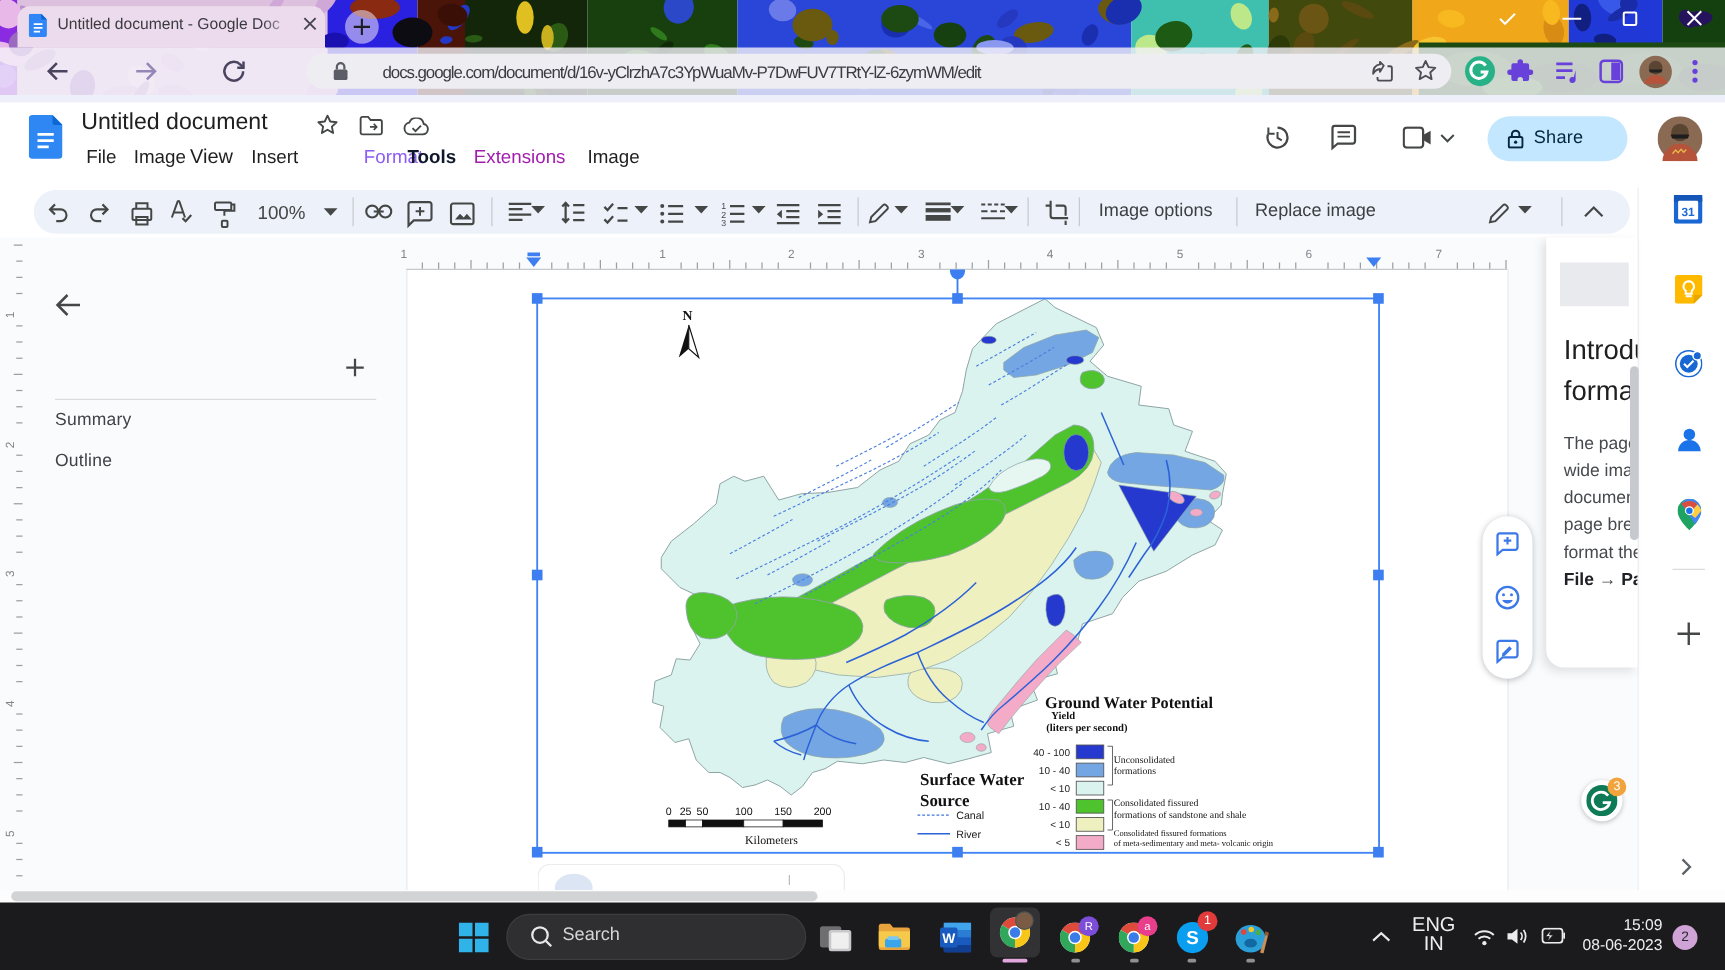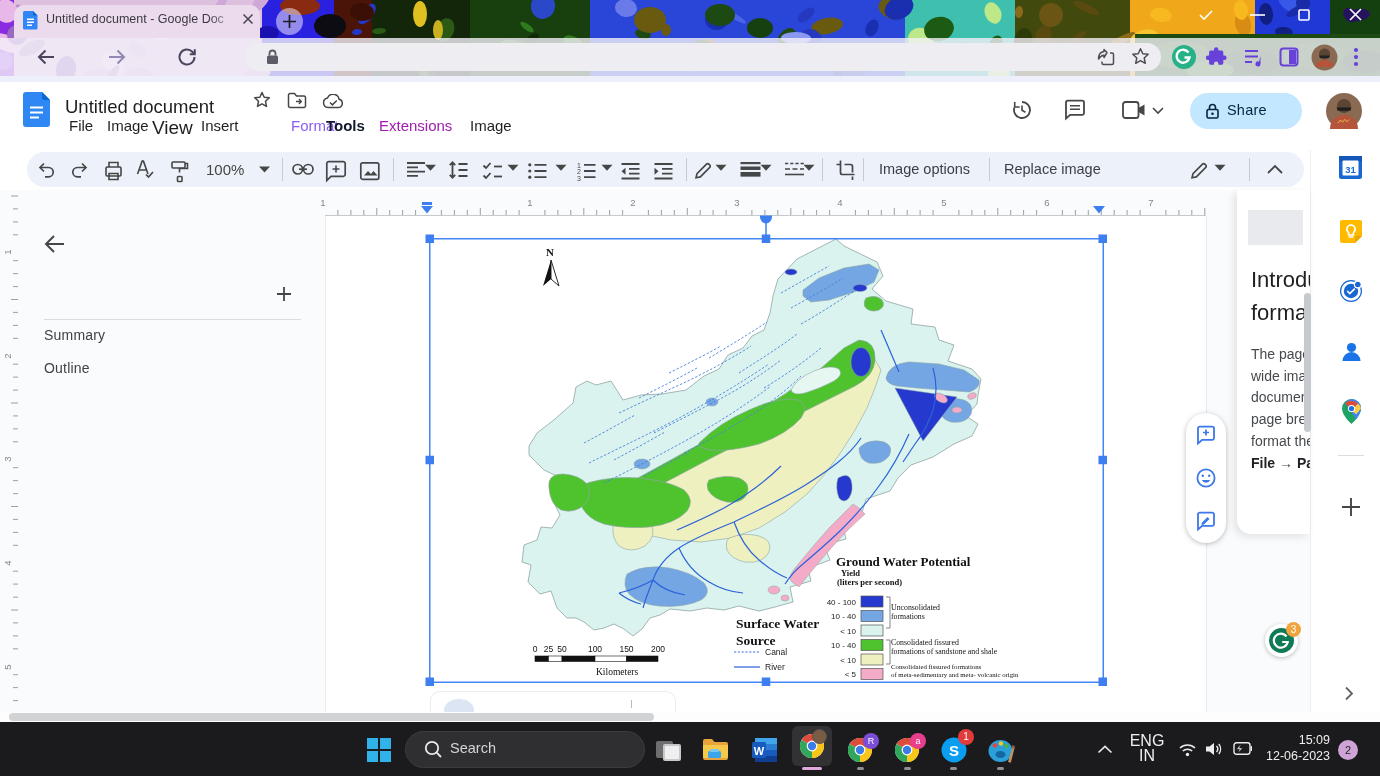--- a/index.html
+++ b/index.html
@@ -173,20 +173,21 @@
         <path d="M18.5 11 a7.5 7.5 0 1 1 -2.2 -5.3 l2.4 2.4"></path>
         <path d="M18.8 3.2 v5 h-5" fill="none"></path>
       </g>
     </svg>
 
 <div class="abs" style="left:245px;top:43px;width:916px;height:28px;border-radius:14px;background:#eeedf2;"></div>
 <svg class="abs" style="left:266px;top:49px;" width="13" height="16" xmlns="http://www.w3.org/2000/svg">
       <rect x="1" y="6.5" width="11" height="8.5" rx="1.5" fill="#5c5c66"></rect>
       <path d="M3.5 6.5 v-2 a3 3 0 0 1 6 0 v2" stroke="#5c5c66" stroke-width="1.8" fill="none"></path>
     </svg>
+<div class="abs" style="left:306px;top:50px;font-size:13.5px;color:#3b3b41;letter-spacing:-0.85px;">docs.google.com/document/d/16v-yClrzhA7c3YpWuaMv-P7DwFUV7TRtY-lZ-6zymWM/edit</div>
 <svg class="abs" style="left:1096px;top:47px;" width="20" height="20" xmlns="http://www.w3.org/2000/svg">
       <g stroke="#4d4d55" stroke-width="1.5" fill="none">
         <path d="M11 5.5 L8 2.5 v2 C4 5 2.5 8.5 2.5 12 c1.5-2.5 3-3.6 5.5-3.8 v2.3 z" stroke-linejoin="round"></path>
         <path d="M6 14.5 v1.5 a1.5 1.5 0 0 0 1.5 1.5 h8.5 a1.5 1.5 0 0 0 1.5 -1.5 v-8.5 a1.5 1.5 0 0 0 -1.5 -1.5 h-2"></path>
       </g>
     </svg>
 <svg class="abs" style="left:1131px;top:47px;" width="19" height="19" xmlns="http://www.w3.org/2000/svg">
       <path d="M9.5 1.8 l2.3 4.9 5.4 0.6 -4 3.7 1.1 5.3 -4.8 -2.7 -4.8 2.7 1.1 -5.3 -4 -3.7 5.4 -0.6 z" fill="none" stroke="#4d4d55" stroke-width="1.5" stroke-linejoin="round"></path>
     </svg>
 
@@ -225,35 +226,35 @@
 
 
 <div class="abs" id="dheader" style="left:0;top:82px;width:1380px;height:68px;background:#fff;"></div>
 <svg class="abs" style="left:23px;top:92px;" width="27" height="36" xmlns="http://www.w3.org/2000/svg">
       <path d="M3 0 h16 l8 8 v24 a3 3 0 0 1 -3 3 h-21 a3 3 0 0 1 -3 -3 v-29 a3 3 0 0 1 3 -3 z" fill="#2e87f2"></path>
       <path d="M19 0 l8 8 h-6 a2 2 0 0 1 -2 -2 z" fill="#0c67d6"></path>
       <g stroke="#fff" stroke-width="2.2">
         <path d="M7 15.5 h13 M7 20.5 h13 M7 25.5 h9"></path>
       </g>
     </svg>
-<div class="abs" style="left:65px;top:96px;font-size:18.5px;color:#1f1f1f;">Untitled document</div>
+<div class="abs" style="left:65px;top:86px;font-size:18.5px;color:#1f1f1f;">Untitled document</div>
 <svg class="abs" style="left:253px;top:91px;" width="18" height="18" xmlns="http://www.w3.org/2000/svg">
       <path d="M9 1.5 l2.2 4.7 5.1 0.6 -3.8 3.5 1 5.1 -4.5 -2.6 -4.5 2.6 1 -5.1 -3.8 -3.5 5.1 -0.6 z" fill="none" stroke="#444746" stroke-width="1.5" stroke-linejoin="round"></path>
     </svg>
 <svg class="abs" style="left:287px;top:92px;" width="20" height="17" xmlns="http://www.w3.org/2000/svg">
       <path d="M1.5 3 a1.5 1.5 0 0 1 1.5 -1.5 h4.5 l2 2.5 h7.5 a1.5 1.5 0 0 1 1.5 1.5 v8.5 a1.5 1.5 0 0 1 -1.5 1.5 h-14 a1.5 1.5 0 0 1 -1.5 -1.5 z" fill="none" stroke="#444746" stroke-width="1.5"></path>
       <path d="M9 9.5 h5 M12 7 l2.3 2.5 L12 12" stroke="#444746" stroke-width="1.4" fill="none"></path>
     </svg>
 <svg class="abs" style="left:322px;top:94px;" width="22" height="15" xmlns="http://www.w3.org/2000/svg">
       <path d="M6 13.5 a4.8 4.8 0 0 1 -0.5 -9.5 a6 6 0 0 1 11.5 1.2 a4.2 4.2 0 0 1 -0.8 8.3 z" fill="none" stroke="#444746" stroke-width="1.5"></path>
       <path d="M8 8.5 l2.4 2.4 4.4 -4.4" stroke="#444746" stroke-width="1.5" fill="none"></path>
     </svg>
 <div class="abs" style="left:69px;top:116.5px;font-size:15px;color:#1f1f1f;">File</div>
 <div class="abs" style="left:107px;top:116.5px;font-size:15px;color:#1f1f1f;">Image</div>
-<div class="abs" style="left:152px;top:116.5px;font-size:19px;color:#1f1f1f;">View</div>
+<div class="abs" style="left:152px;top:116.5px;font-size:16px;color:#1f1f1f;">View</div>
 <div class="abs" style="left:201px;top:116.5px;font-size:15px;color:#1f1f1f;">Insert</div>
 <div class="abs" style="left:259px;top:116.5px;font-size:15px;color:#8b5cf6;margin-left:32px;">Format</div>
 <div class="abs" style="left:326px;top:116.5px;font-size:15px;color:#0f172a;font-weight:bold;">Tools</div>
 <div class="abs" style="left:379px;top:116.5px;font-size:15px;color:#a21caf;">Extensions</div>
 <div class="abs" style="left:470px;top:116.5px;font-size:15px;color:#1f1f1f;">Image</div>
 
 <svg class="abs" style="left:1010px;top:98px;" width="24" height="24" xmlns="http://www.w3.org/2000/svg">
       <g stroke="#444746" stroke-width="1.8" fill="none">
         <path d="M12 4 a8 8 0 1 1 -7.6 5.5"></path>
         <path d="M4.7 4 v5 h5" stroke-width="1.6"></path>
@@ -867,15 +868,15 @@
         <path d="M11.5 5 a4.5 4.5 0 0 1 0 6"></path>
         <path d="M13.8 3 a8 8 0 0 1 0 10"></path>
       </g>
     </svg>
 <svg class="abs" style="left:1231px;top:742px;" width="21" height="13" xmlns="http://www.w3.org/2000/svg">
       <rect x="3" y="0.8" width="16" height="11.4" rx="2.4" fill="none" stroke="#ececec" stroke-width="1.4"></rect>
       <rect x="19.6" y="4" width="1.6" height="5" rx="0.8" fill="#ececec"></rect>
       <path d="M9.8 2.2 L5.4 7.2 h3 l-1.4 3.8 4.6 -5 h-3 z" fill="#ececec" stroke="#1b1b1d" stroke-width="0.6"></path>
     </svg>
 <div class="abs" style="left:1268px;top:733px;width:62px;font-size:12.5px;color:#eee;text-align:right;line-height:15px;">15:09</div>
-<div class="abs" style="left:1255px;top:749px;width:75px;font-size:12.5px;color:#eee;text-align:right;line-height:15px;">12-06-2023</div>
+<div class="abs" style="left:1255px;top:749px;width:75px;font-size:12.5px;color:#eee;text-align:right;line-height:15px;">08-06-2023</div>
 <div class="abs" style="left:1338px;top:740px;width:20px;height:20px;border-radius:50%;background:#cfa3d6;color:#28262c;font-size:11px;text-align:center;line-height:20px;">2</div>
 </div>
 
 </body></html>

